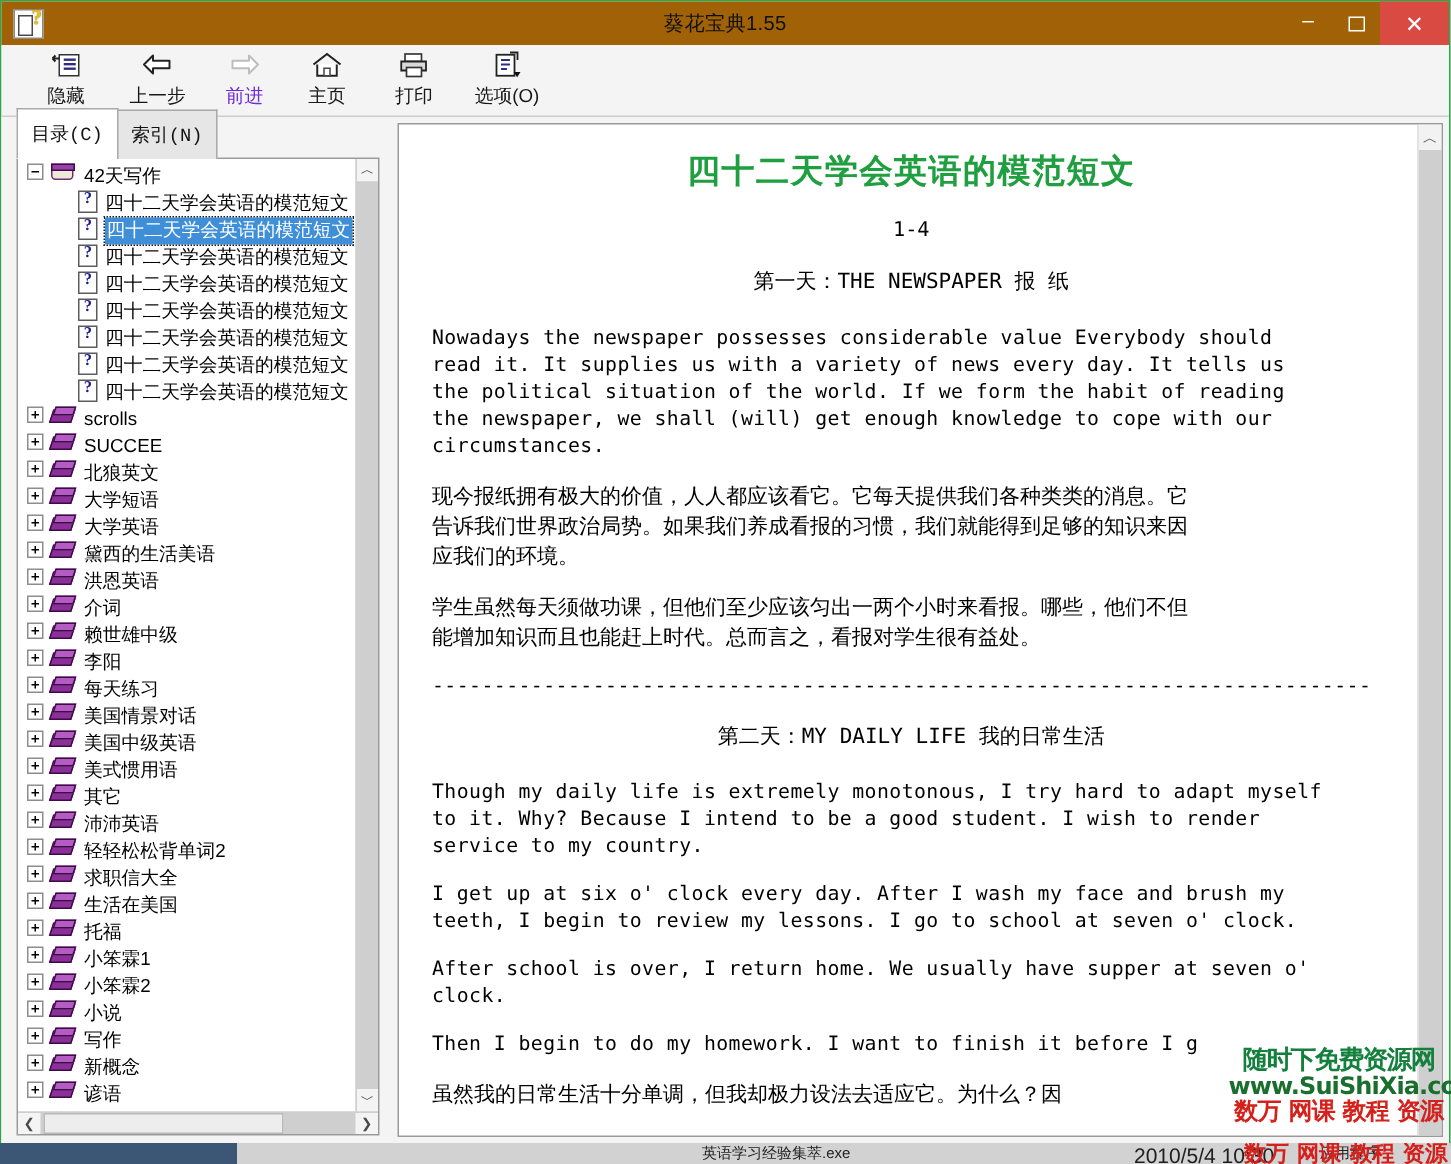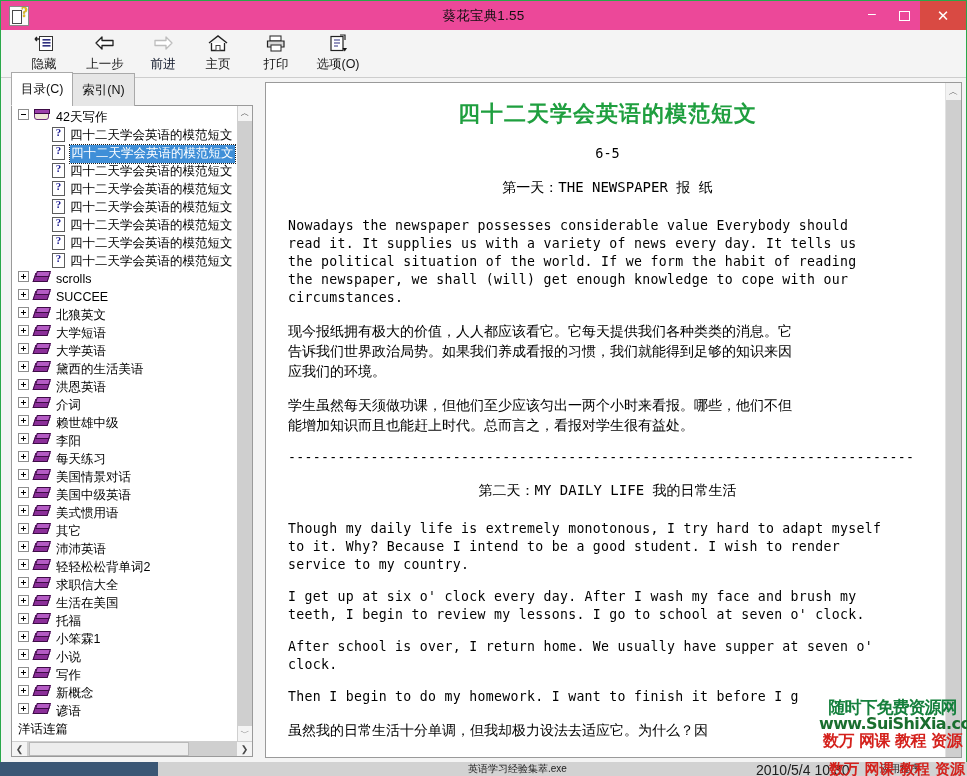--- a/index.html
+++ b/index.html
@@ -18,21 +18,21 @@
     width: 967px; height: 764px;
     background: #f0f0f0;
     border: 1px solid #2aa84a;
     display: flex;
     flex-direction: column;
   }
 
   
   #title-bar {
     height: 29px;
-    background: #ec4899;
+    background: #a16207;
     display: flex;
     align-items: center;
     position: relative;
     flex: 0 0 auto;
   }
   #app-icon {
     width: 20px; height: 20px;
     margin-left: 8px;
     background: #fdfdfd;
     border: 1px solid #8a8a8a;
@@ -119,21 +119,21 @@
     line-height: 1;
     color: #1d1d1d;
   }
   .tool-btn .tlabel {
     font-size: 12.5px;
     color: #171717;
     margin-top: 1px;
     white-space: nowrap;
   }
   .tool-btn.disabled .ticon,
-  .tool-btn.disabled .tlabel { color: #0f172a; }
+  .tool-btn.disabled .tlabel { color: #6d28d9; }
   #tb-forward { width: 52px; }
   #tb-back { width: 64px; }
   #tb-options { width: 66px; }
 
   
   #body-split {
     flex: 1 1 auto;
     display: flex;
     background: #f4f4f4;
     min-height: 0;
@@ -160,20 +160,21 @@
     height: 23px;
     padding: 16px 9px;
     display: flex;
     align-items: center;
     font-size: 12.5px;
     color: #111;
     border: 1px solid #a9a9a9;
     border-bottom: none;
     background: #e6e6e6;
     margin-right: -1px;
+    font-family: Liberation Mono, monospace;
   }
   .pane-tab.active {
     background: #ffffff;
     height: 24px;
     border-bottom: 1px solid #ffffff;
   }
 
   #tree-box {
     flex: 1 1 auto;
     background: #ffffff;
@@ -779,20 +780,28 @@
                 </span>
                 <span class="row-label">托福</span>
               </div>
               <div class="tree-row">
                 <span class="expander plus"></span>
                 <span class="book-icon">
                   <span class="b1"></span>
                   <span class="b2"></span>
                 </span>
                 <span class="row-label">小笨霖1</span>
+              </div>
+              <div class="tree-row">
+                <span class="expander plus"></span>
+                <span class="book-icon">
+                  <span class="b1"></span>
+                  <span class="b2"></span>
+                </span>
+                <span class="row-label">小笨霖2</span>
               </div>
               <div class="tree-row">
                 <span class="expander plus"></span>
                 <span class="book-icon">
                   <span class="b1"></span>
                   <span class="b2"></span>
                 </span>
                 <span class="row-label">小说</span>
               </div>
               <div class="tree-row">
@@ -836,21 +845,21 @@
           <div class="sb-arrow-h">❯</div>
         </div>
       </div>
     </div>
 
     <div id="splitter"></div>
 
     <div id="content-pane">
       <div id="doc">
         <div id="doc-title">四十二天学会英语的模范短文</div>
-        <div class="doc-center">6-5</div>
+        <div class="doc-center">1-4</div>
         <div id="doc-blocks">
             <div class="doc-day">第一天：THE NEWSPAPER 报 纸</div>
             <div class="doc-en">Nowadays the newspaper possesses considerable value Everybody should
 read it. It supplies us with a variety of news every day. It tells us
 the political situation of the world. If we form the habit of reading
 the newspaper, we shall (will) get enough knowledge to cope with our
 circumstances.</div>
             <div class="doc-cn">现今报纸拥有极大的价值，人人都应该看它。它每天提供我们各种类类的消息。它
 告诉我们世界政治局势。如果我们养成看报的习惯，我们就能得到足够的知识来因
 应我们的环境。</div>

